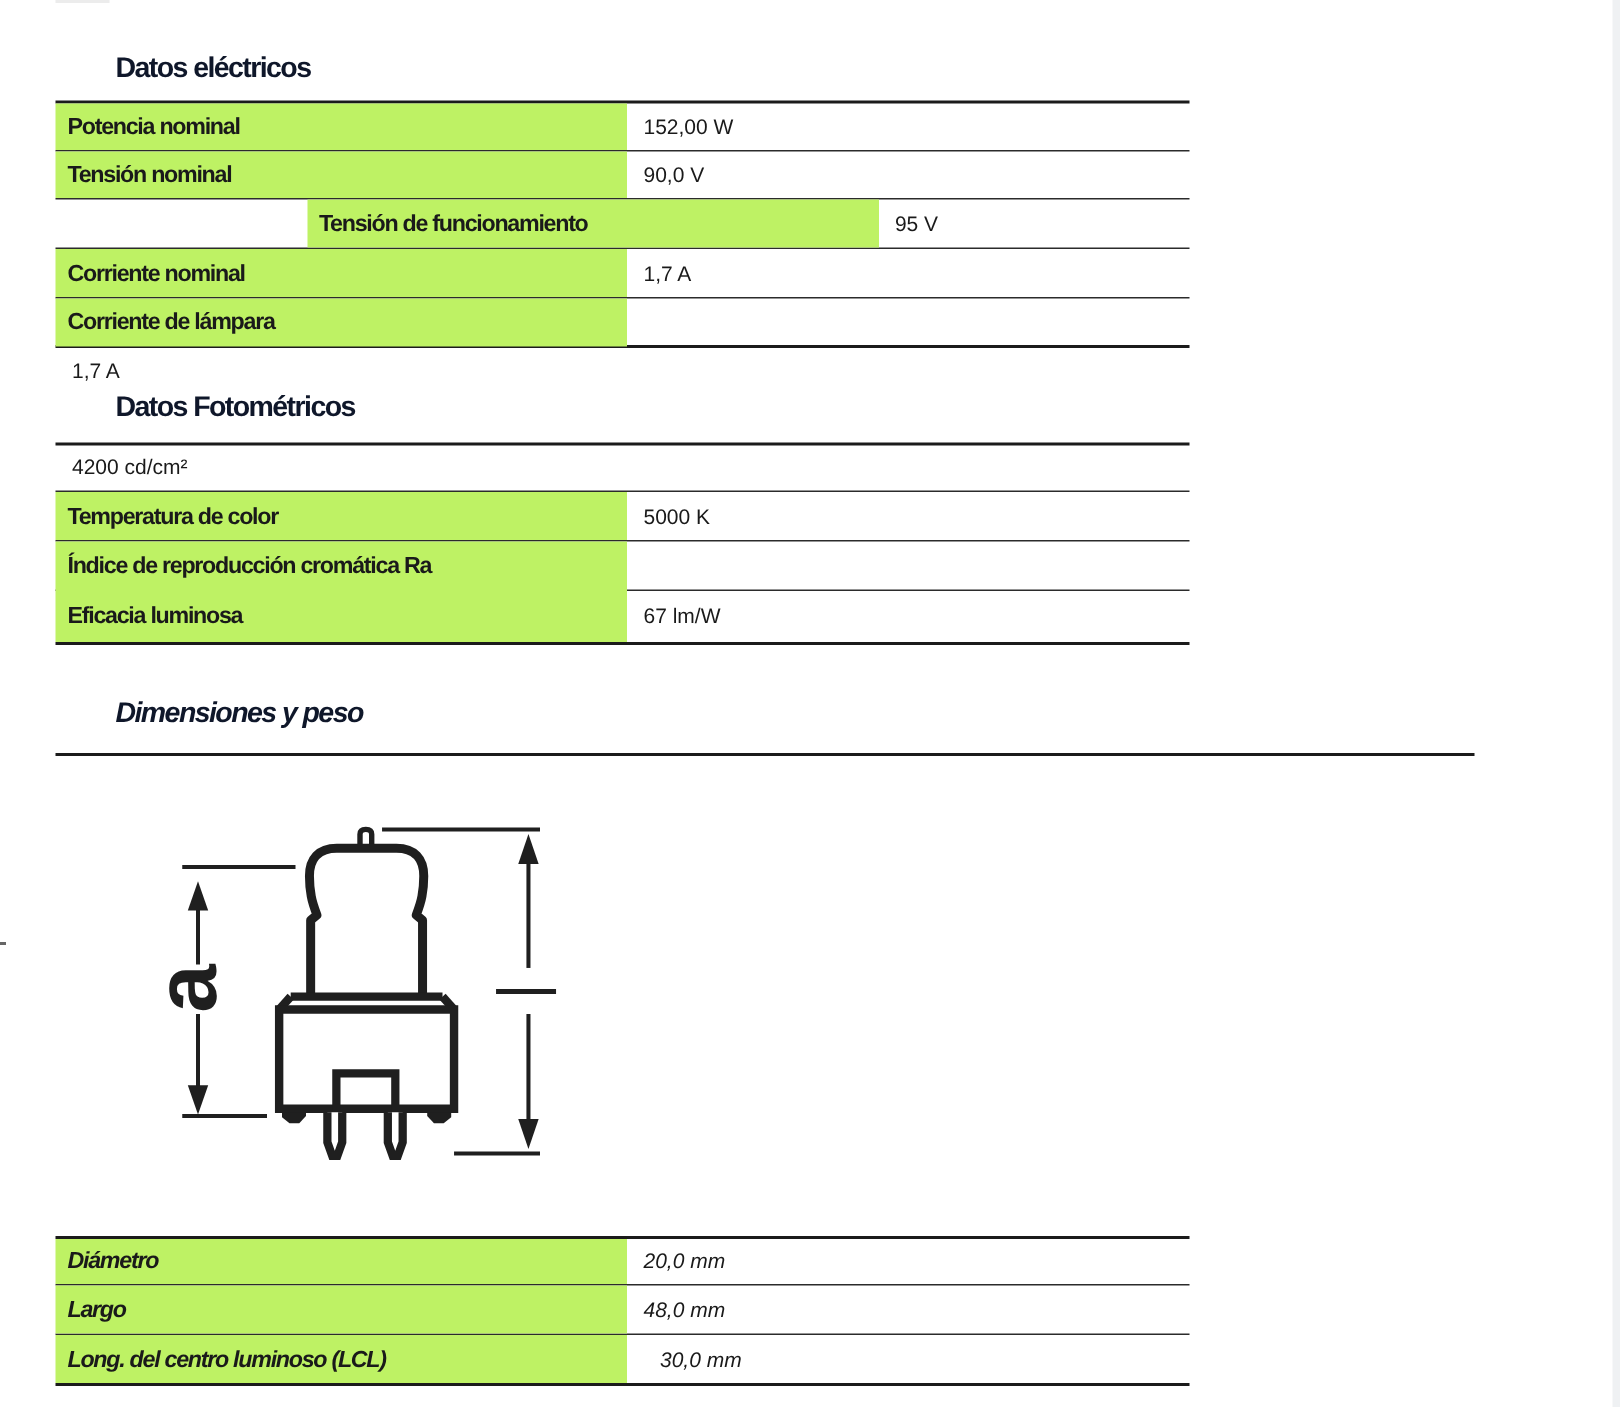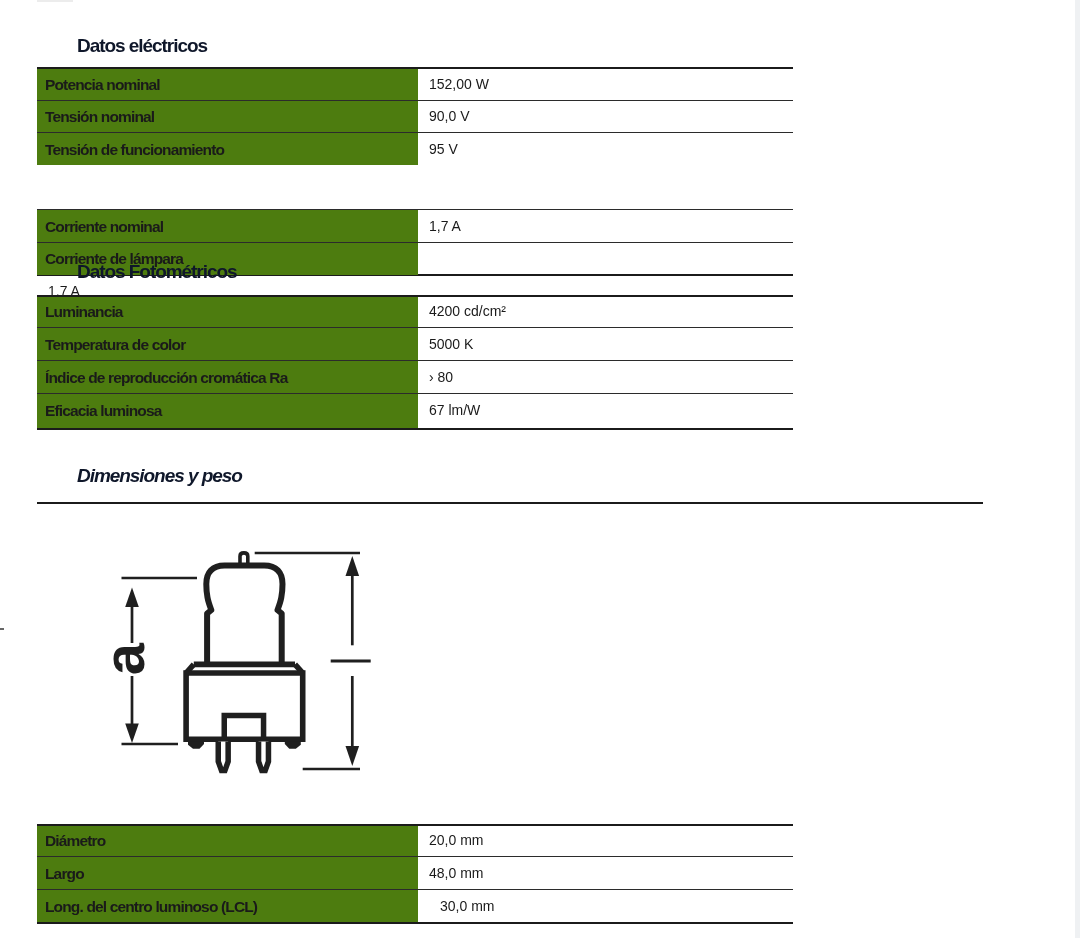--- a/index.html
+++ b/index.html
@@ -3,21 +3,21 @@
 <meta charset="utf-8">
 <style>
   html,body{margin:0;padding:0;background:#ffffff;}
   body{width:1080px;height:938px;position:relative;overflow:hidden;
        font-family:"Liberation Sans",sans-serif;color:#1a1a1a;}
   .h{position:absolute;left:37px;font-size:19px;font-weight:bold;
      letter-spacing:-1.05px;line-height:19px;color:#0f172a;white-space:nowrap;margin-left:40px;}
   .tbl{position:absolute;left:37px;width:756px;}
   .row{display:flex;box-sizing:border-box;border-top:1.8px solid #2b2b2b;}
   .row:first-child{border-top:none;}
-  .lbl{width:381px;background:#4d7c0f;box-sizing:border-box;padding-left:8px;
+  .lbl{width:381px;background:#bef264;box-sizing:border-box;padding-left:8px;
        font-weight:bold;font-size:15.5px;letter-spacing:-0.85px;white-space:nowrap;}
   .val{box-sizing:border-box;padding-left:11px;font-size:14px;white-space:nowrap;}
   .bt{border-top:2.2px solid #1b1b1b;border-bottom:2.2px solid #1b1b1b;}
 </style>
 </head>
 <body>
 
 <div style="position:absolute;right:0;top:0;width:5px;height:938px;background:#eff1f3;"></div>
 
 <div style="position:absolute;left:37px;top:0;width:36px;height:2px;background:#ececec;"></div>
@@ -29,51 +29,50 @@
   <div class="row" style="height:31.1px;line-height:31.1px;">
     <div class="lbl">Potencia nominal</div>
       <div class="val">152,00 W</div>
   </div>
 
   <div class="row" style="height:31.6px;line-height:31.6px;">
     <div class="lbl">Tensión nominal</div>
       <div class="val">90,0 V</div>
   </div>
 
-  <div class="row" style="height:33.1px;line-height:33.1px;">
+  <div class="row" style="height:33.1px;line-height:33.1px;justify-content:center;">
     <div class="lbl">Tensión de funcionamiento</div>
       <div class="val">95 V</div>
   </div>
 
-  <div class="row" style="height:33.1px;line-height:33.1px;margin-top:44px;">
+  <div class="row" style="height:33.1px;line-height:33.1px;">
     <div class="lbl">Corriente nominal</div>
       <div class="val">1,7 A</div>
   </div>
 
   <div class="row" style="height:32.4px;line-height:32.4px;flex-direction:column;">
     <div class="lbl">Corriente de lámpara</div>
       <div class="val">1,7 A</div>
   </div>
 </div>
 
 <div class="h" style="top:262px;">Datos Fotométricos</div>
 
 <div class="tbl bt" style="top:295px;">
 
   <div class="row" style="height:29.6px;line-height:29.6px;">
-    <div class="lbl">Luminancia</div>
       <div class="val">4200 cd/cm²</div>
   </div>
 
   <div class="row" style="height:33.3px;line-height:33.3px;">
     <div class="lbl">Temperatura de color</div>
       <div class="val">5000 K</div>
   </div>
 
-  <div class="row" style="height:33.3px;line-height:33.3px;">
+  <div class="row" style="height:33.3px;line-height:33.3px;flex-direction:column;">
     <div class="lbl">Índice de reproducción cromática Ra</div>
       <div class="val">› 80</div>
   </div>
 
   <div class="row" style="height:35.2px;line-height:33.3px;">
     <div class="lbl">Eficacia luminosa</div>
       <div class="val">67 lm/W</div>
   </div>
 </div>
 
@@ -140,21 +139,21 @@
     <path d="M284.8 741.5 L300.8 741.5 L300.8 744.8 L295.8 748.8 L289.3 748.8 L284.8 744 Z" fill="#1f1f1f" stroke="none"></path>
 
     <path d="M218.25 741.5 L218.25 761.5 L221.5 770.6 L224.9 770.6 L228.15 761.5 L228.15 741.5" stroke-width="5.5" fill="#fff"></path>
 
     <path d="M258.55 741.5 L258.55 761.5 L261.8 770.6 L265.2 770.6 L268.45 761.5 L268.45 741.5" stroke-width="5.5" fill="#fff"></path>
   </g>
 
   <text x="128.9" y="659" transform="rotate(-90 128.9 659)" text-anchor="middle" font-family="Liberation Sans, sans-serif" font-size="58" font-weight="bold" fill="#1f1f1f" dominant-baseline="middle">a</text>
 </svg>
 
-<div class="tbl bt" style="top:824px;">
+<div class="tbl bt" style="top:824px;font-style:italic;">
 
   <div class="row" style="height:29.8px;line-height:29.8px;">
     <div class="lbl">Diámetro</div>
       <div class="val">20,0 mm</div>
   </div>
 
   <div class="row" style="height:33.2px;line-height:33.2px;">
     <div class="lbl">Largo</div>
       <div class="val">48,0 mm</div>
   </div>

